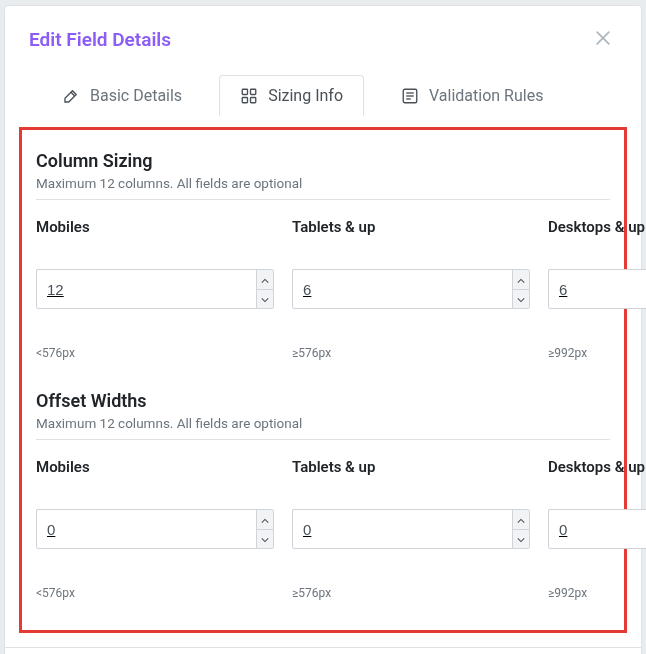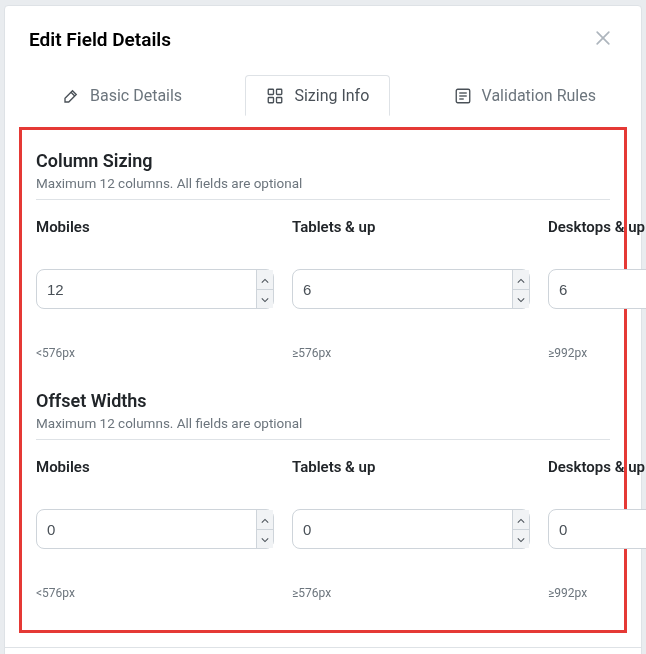--- a/index.html
+++ b/index.html
@@ -22,40 +22,39 @@
     }
     .modal-header {
       display: flex;
       align-items: center;
       justify-content: space-between;
       padding: 18px 24px 10px 24px;
     }
     .modal-title {
       font-size: 19px;
       font-weight: 600;
-      color: #000000;
+      color: #8b5cf6;
     }
     .close-btn {
       background: none;
       border: none;
       cursor: pointer;
       padding: 4px;
       color: #adb5bd;
       display: flex;
     }
     .close-btn svg {
       width: 20px;
       height: 20px;
     }
     .tabs {
       display: flex;
       padding: 10px 24px 0 36px;
       gap: 16px;
       border-bottom: 1px solid transparent;
-      justify-content: space-between;
     }
     .tab {
       display: flex;
       align-items: center;
       gap: 10px;
       padding: 10px 20px;
       cursor: pointer;
       color: #6c757d;
       font-size: 16px;
       border: 1px solid transparent;
@@ -120,23 +119,24 @@
       font-weight: 600;
       color: #212529;
       margin-bottom: 12px;
     }
     .num-wrap {
       position: relative;
       width: 100%;
       display: flex;
       align-items: stretch;
       border: 1px solid #ced4da;
-      border-radius: 8px;
+      border-radius: 2px;
       height: 40px;
       background: #fff;
+      text-decoration: underline;
     }
     .num-input {
       flex: 1;
       padding: 8px 10px;
       font-size: 15px;
       border: none;
       background: transparent;
       color: #495057;
       outline: none;
       -moz-appearance: textfield;

